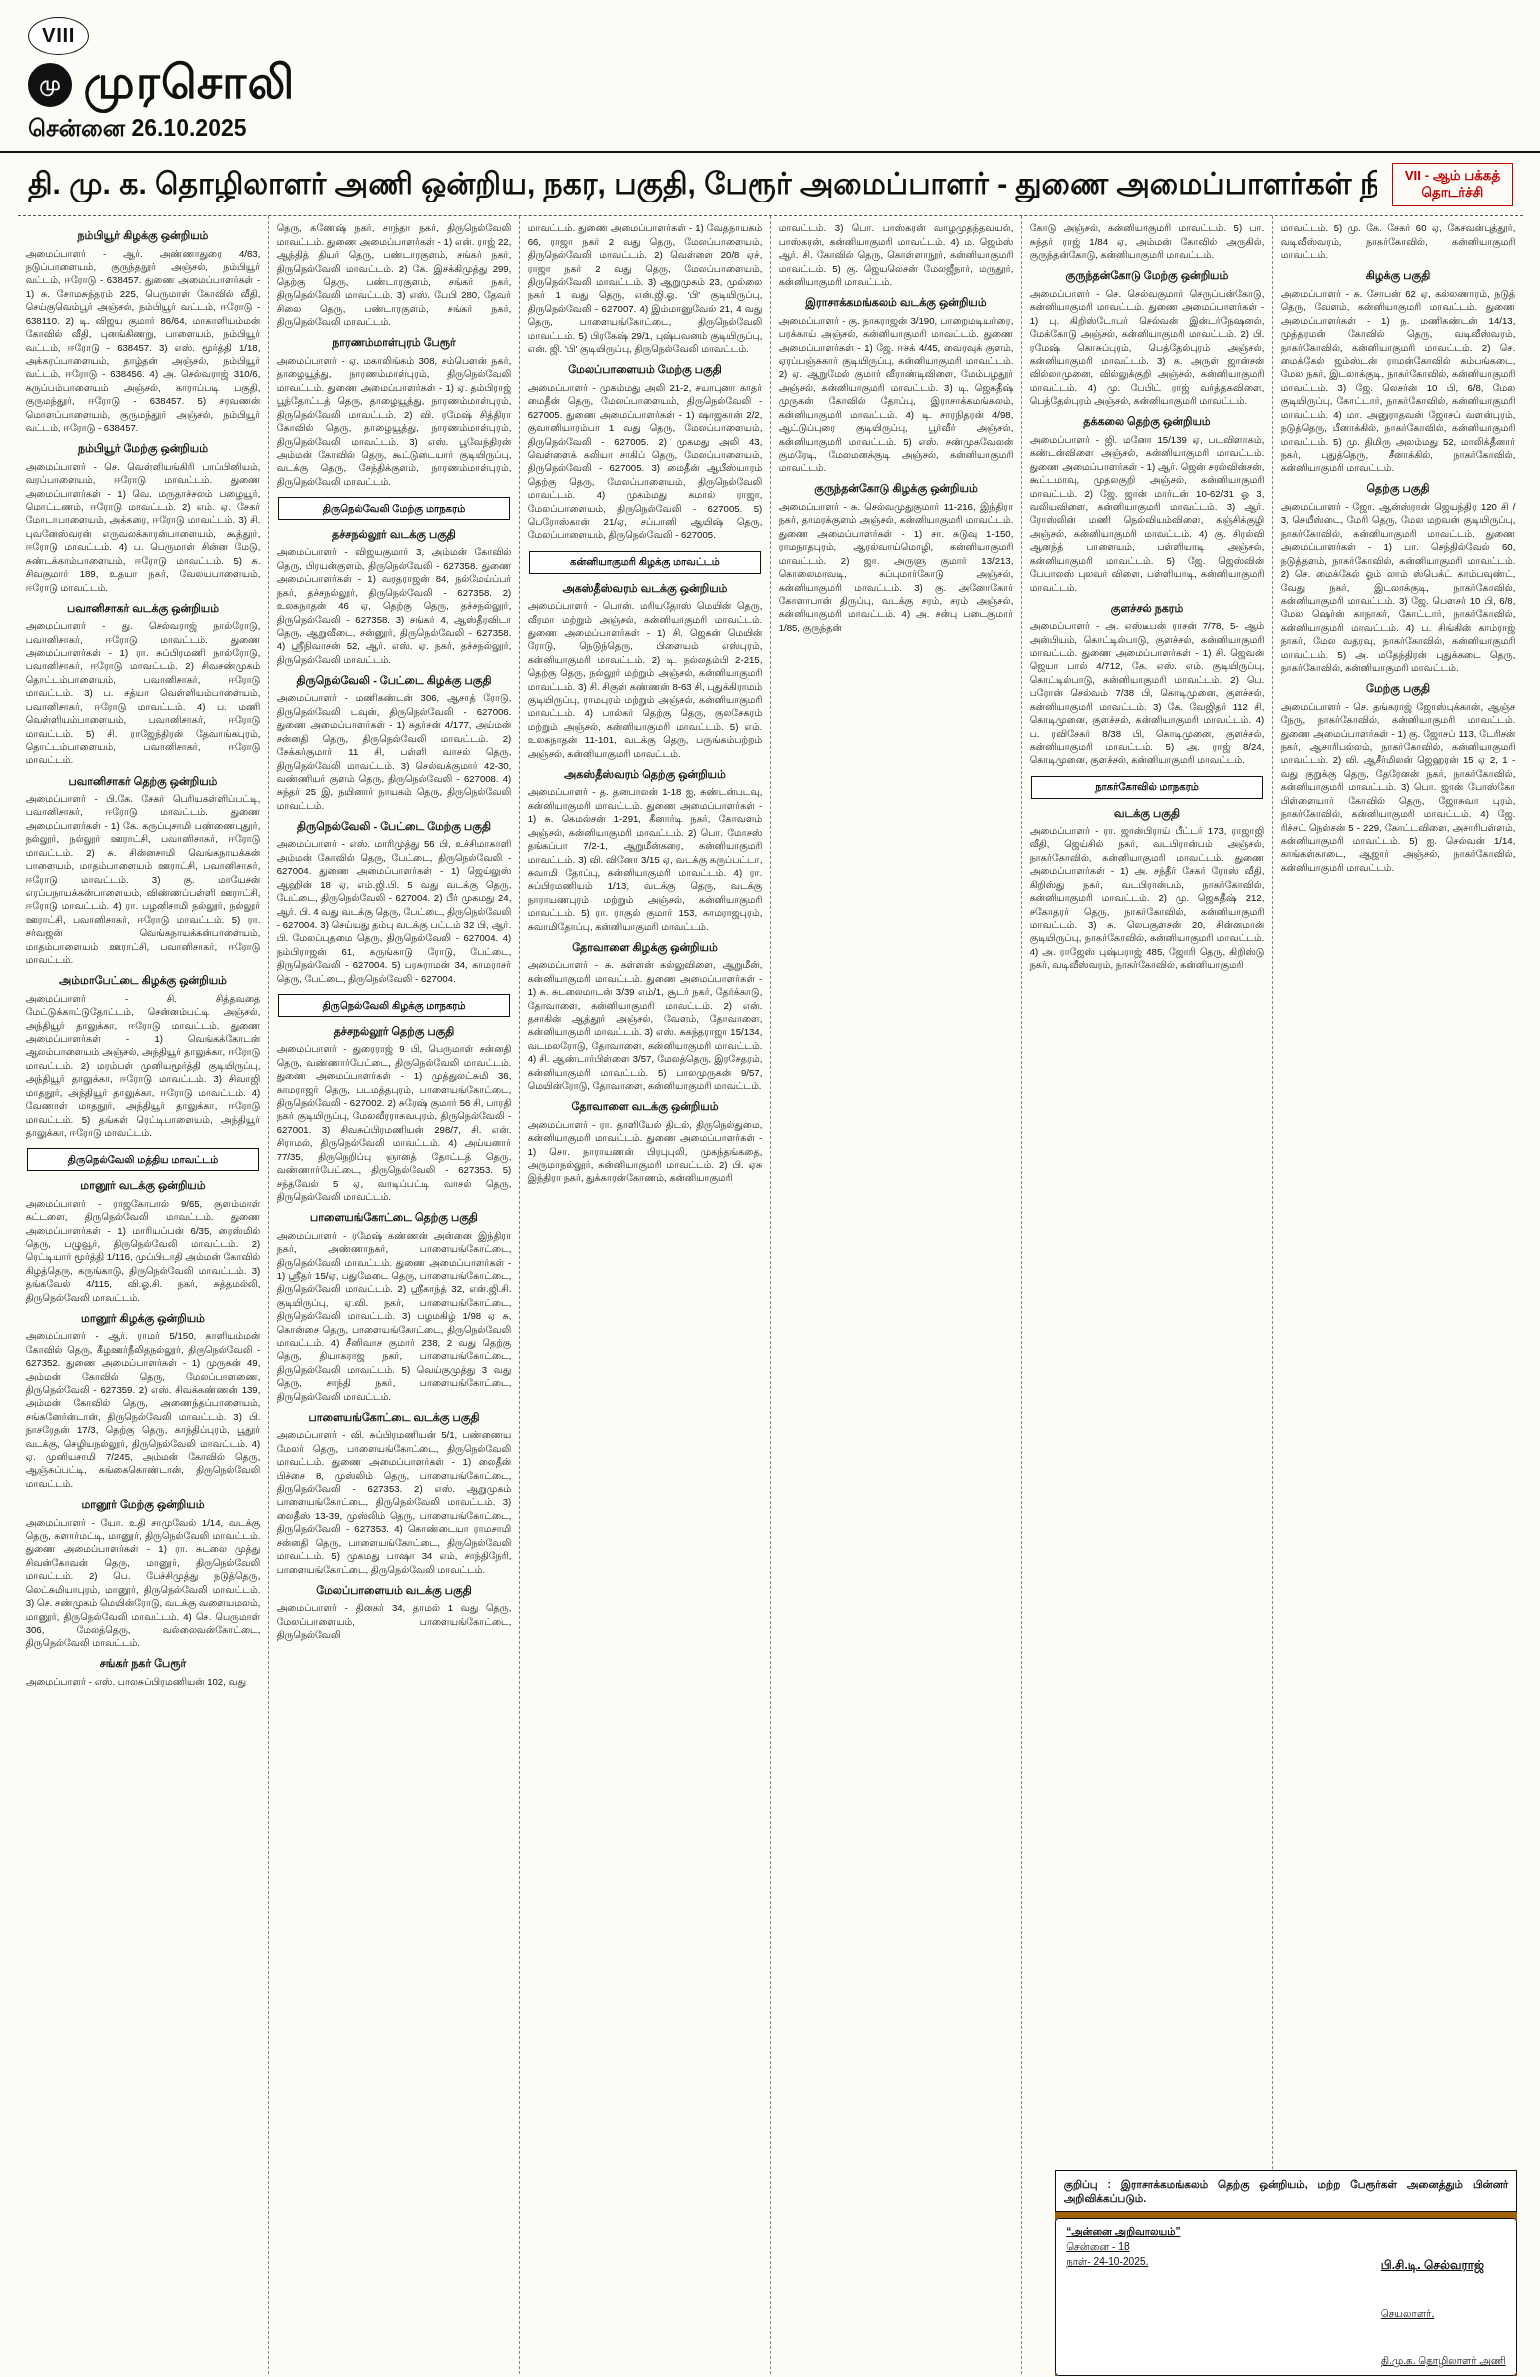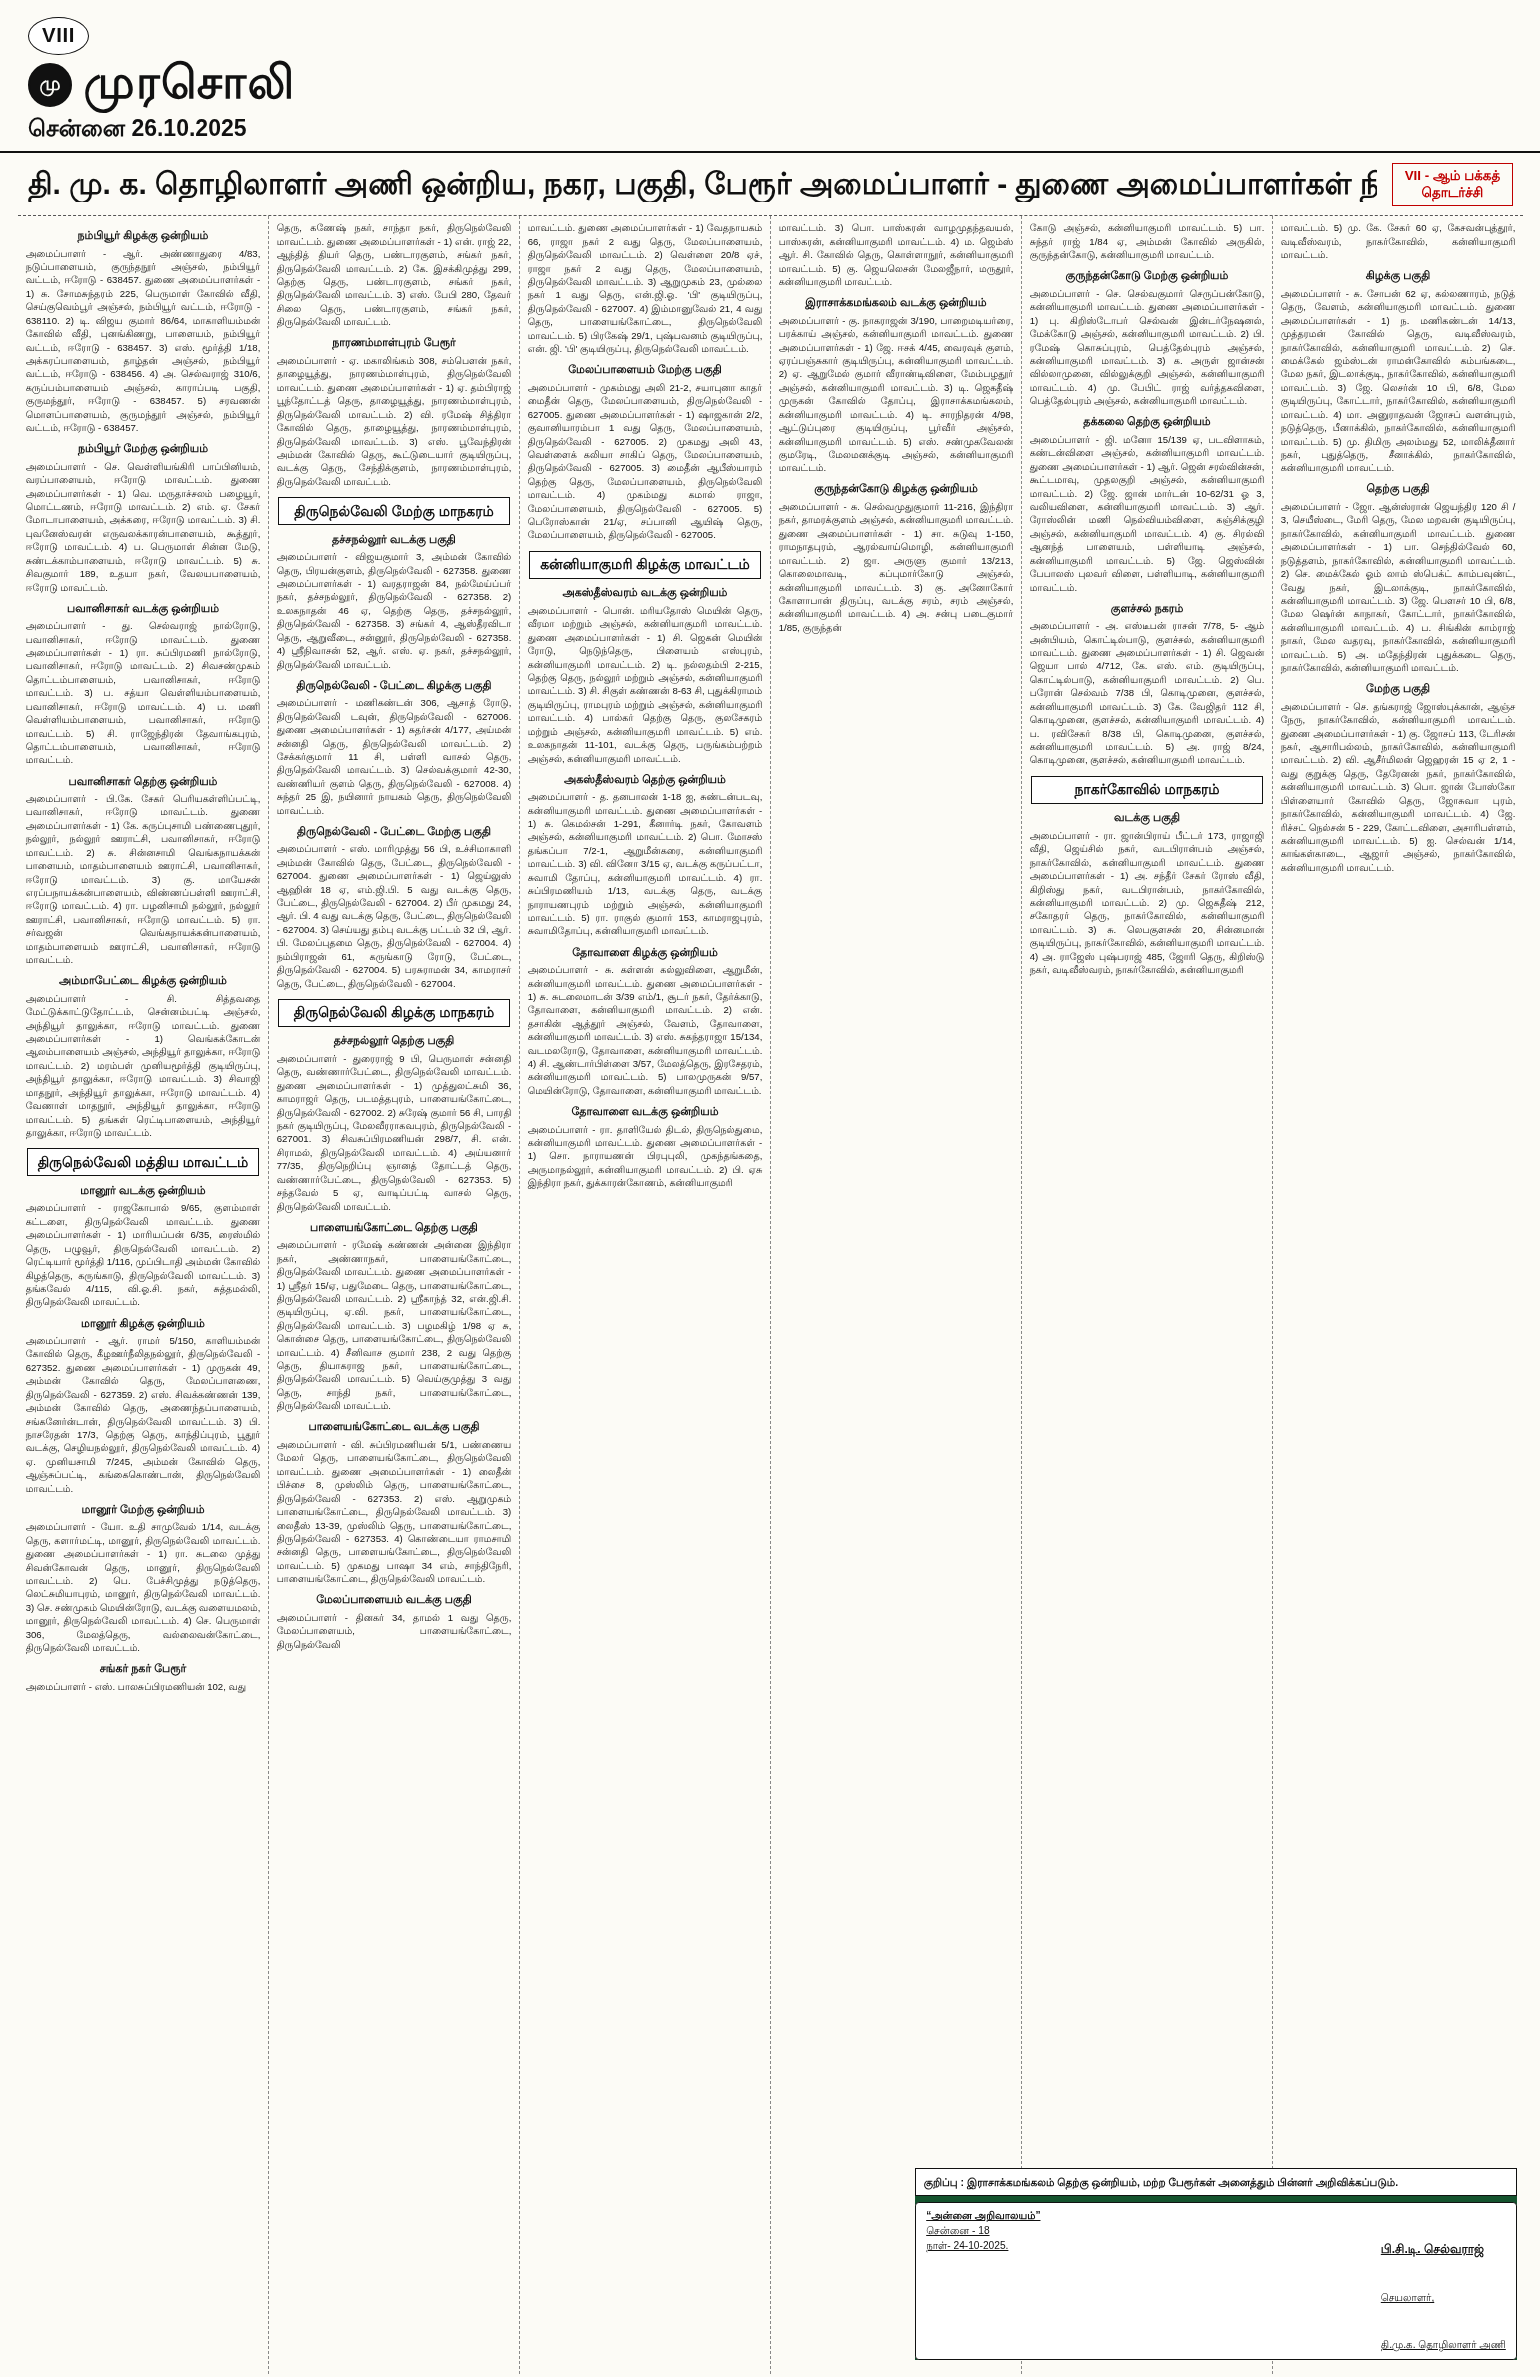--- a/index.html
+++ b/index.html
@@ -66,29 +66,29 @@
     text-align:justify;
     overflow:hidden;
   }
   .col:last-child{border-right:none;}
   .heading{
     text-align:center;font-weight:bold;font-size:11px;
     margin:7.7px 0 3.8px 0;line-height:1.25;
   }
   .boxed{
     border:1.9px solid #111;
-    text-align:center;font-weight:bold;font-size:14px;
+    text-align:center;font-weight:bold;font-size:10px;
     padding:4.5px 2.6px;margin:9px 1.3px 6.4px 1.3px;
     background:#fff;line-height:1.2;
   }
   .para{margin:0 0 3.2px 0;word-break:break-word;}
   
   .footer-overlay{
-    position:absolute;right:24px;bottom:17px;width:602px;
-    background:#14532d;
+    position:absolute;right:24px;bottom:1px;width:462px;
+    background:#a16207;
   }
   .note-box{
     border:1.9px solid #111;padding:5.7px 7.7px;
     font-size:10.5px;font-weight:bold;line-height:1.35;
     text-align:justify;margin-bottom:6.4px;background:#fff;
   }
   .sign-box{
     border:1.9px solid #111;border-radius:3.8px;
     padding:6.4px 10.2px;display:flex;justify-content:space-between;gap:12.8px;
     background:#fff;

